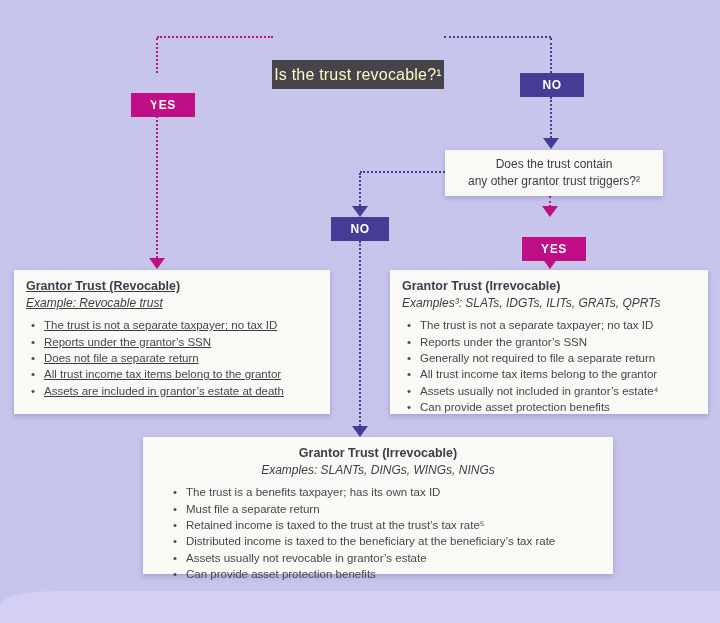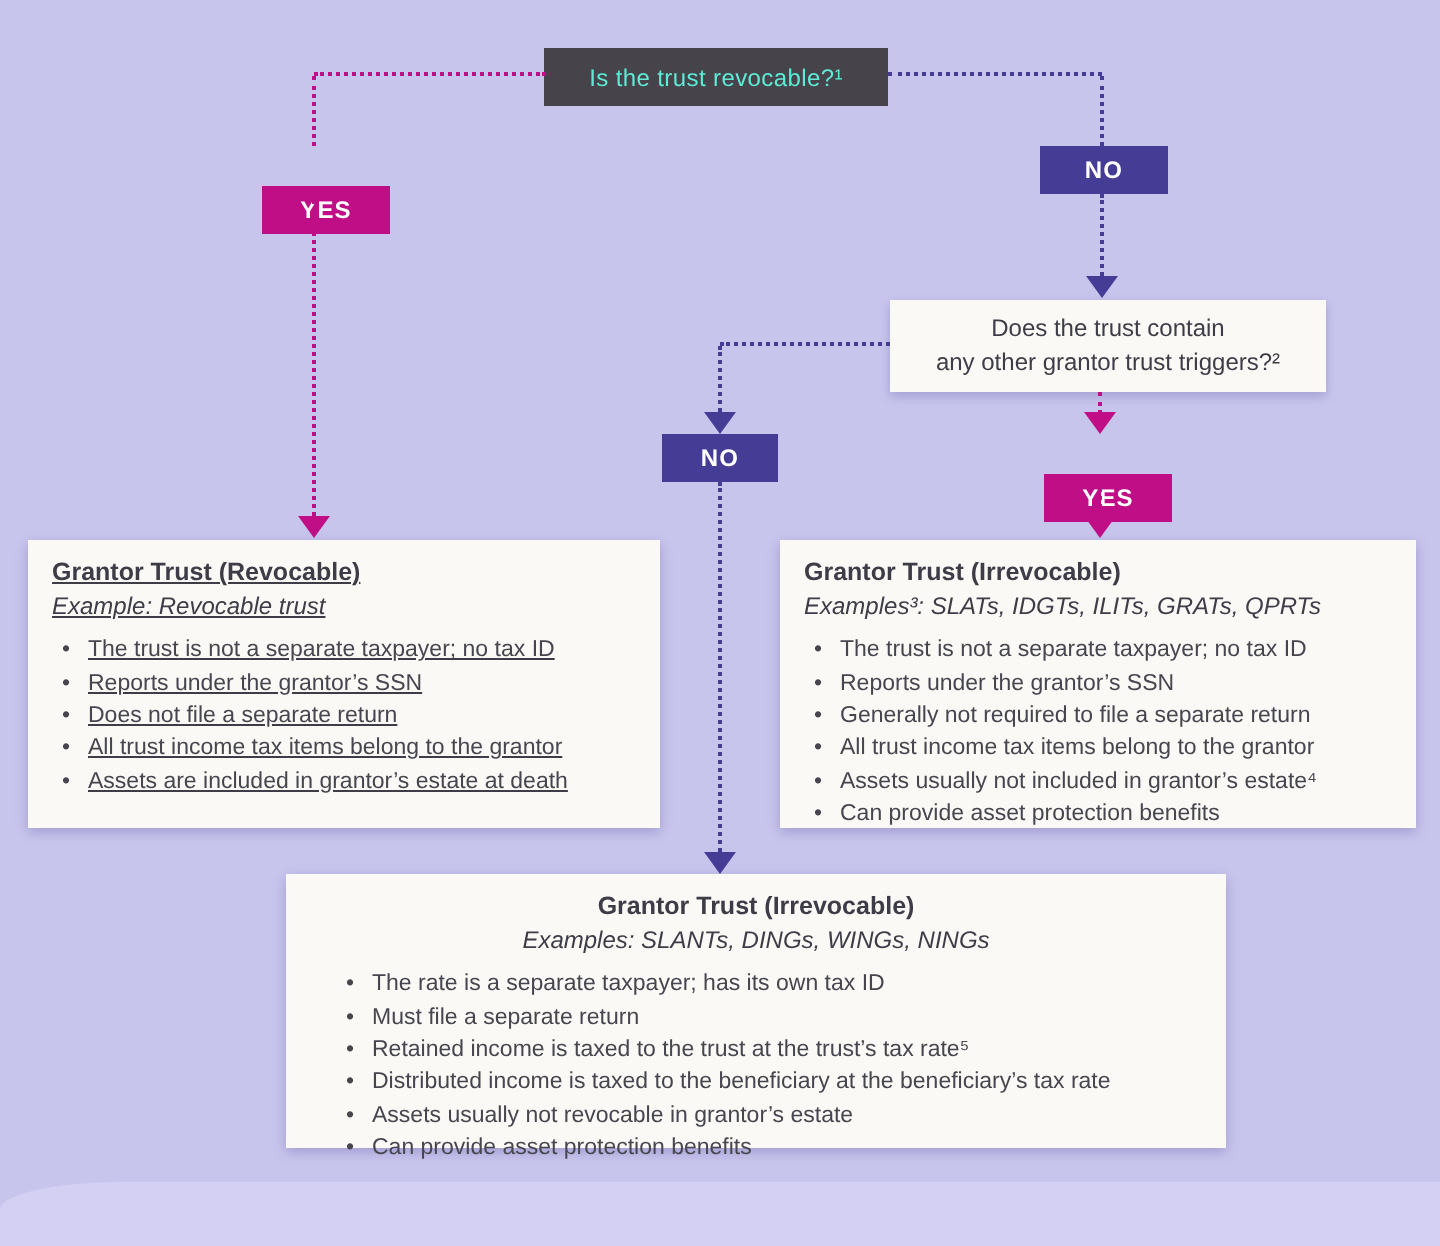--- a/index.html
+++ b/index.html
@@ -16,24 +16,25 @@
   }
   #bottom-strip {
     position: absolute; left: 0; top: 591px; width: 720px; height: 32px;
     background: var(--background_strip, #D3D0F3);
     border-top-left-radius: 60px 14px;
   }
   
   .node-dark {
     position: absolute;
     background: var(--charcoal, #46434B);
-    color: #5eead4;
-    font-size: 12px;
+    color: #fef9c3;
+    font-size: 16px;
     display: flex; align-items: center; justify-content: center;
     letter-spacing: .2px;
+    margin-top: 36px;
   }
   
   .tag {
     position: absolute;
     color: #fff;
     font-size: 12px;
     font-weight: bold;
     letter-spacing: .6px;
     display: flex; align-items: center; justify-content: center;
   }
@@ -148,21 +149,21 @@
         <li>All trust income tax items belong to the grantor</li>
         <li>Assets usually not included in grantor’s estate⁴</li>
         <li>Can provide asset protection benefits</li>
       </ul>
   </div>
 
   <div class="card centered" style="left:143px; top:437px; width:470px; height:137px;">
     <div class="title">Grantor Trust (Irrevocable)</div>
     <div class="example">Examples: SLANTs, DINGs, WINGs, NINGs</div>
     <ul>
-        <li>The rate is a separate taxpayer; has its own tax ID</li>
+        <li>The trust is a benefits taxpayer; has its own tax ID</li>
         <li>Must file a separate return</li>
         <li>Retained income is taxed to the trust at the trust’s tax rate⁵</li>
         <li>Distributed income is taxed to the beneficiary at the beneficiary’s tax rate</li>
         <li>Assets usually not revocable in grantor’s estate</li>
         <li>Can provide asset protection benefits</li>
       </ul>
   </div>
 
 </div>
 

